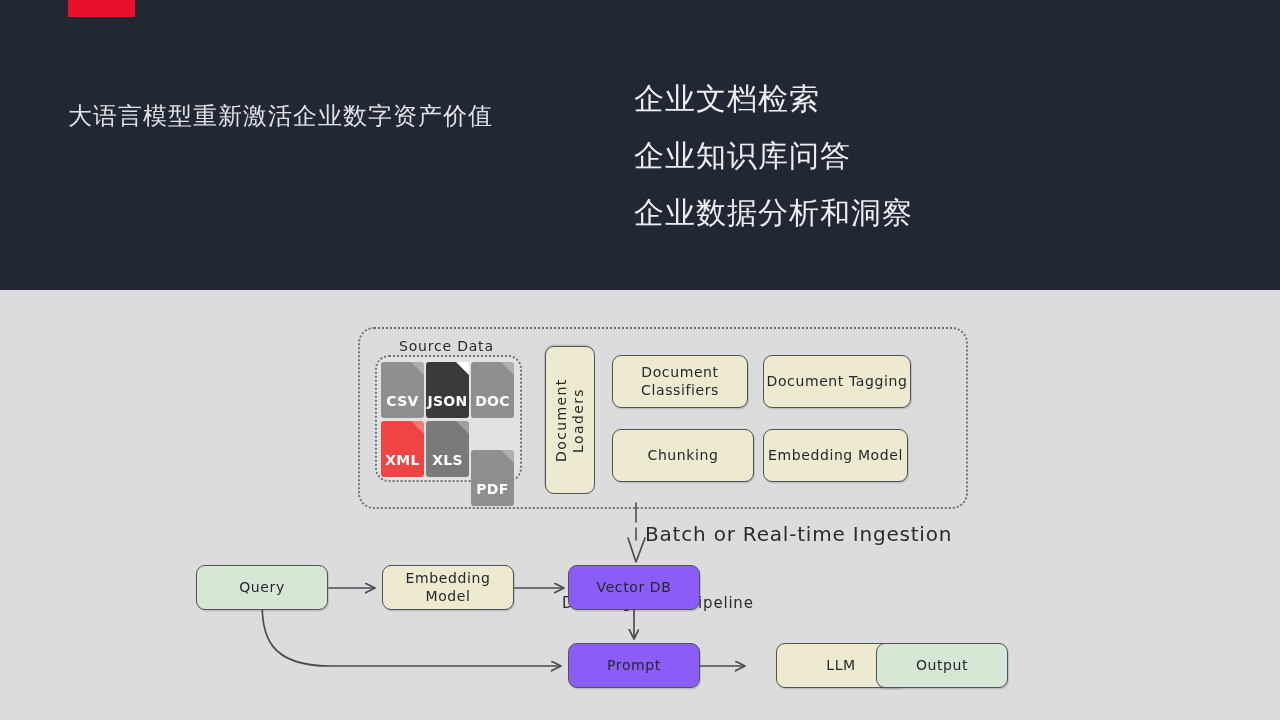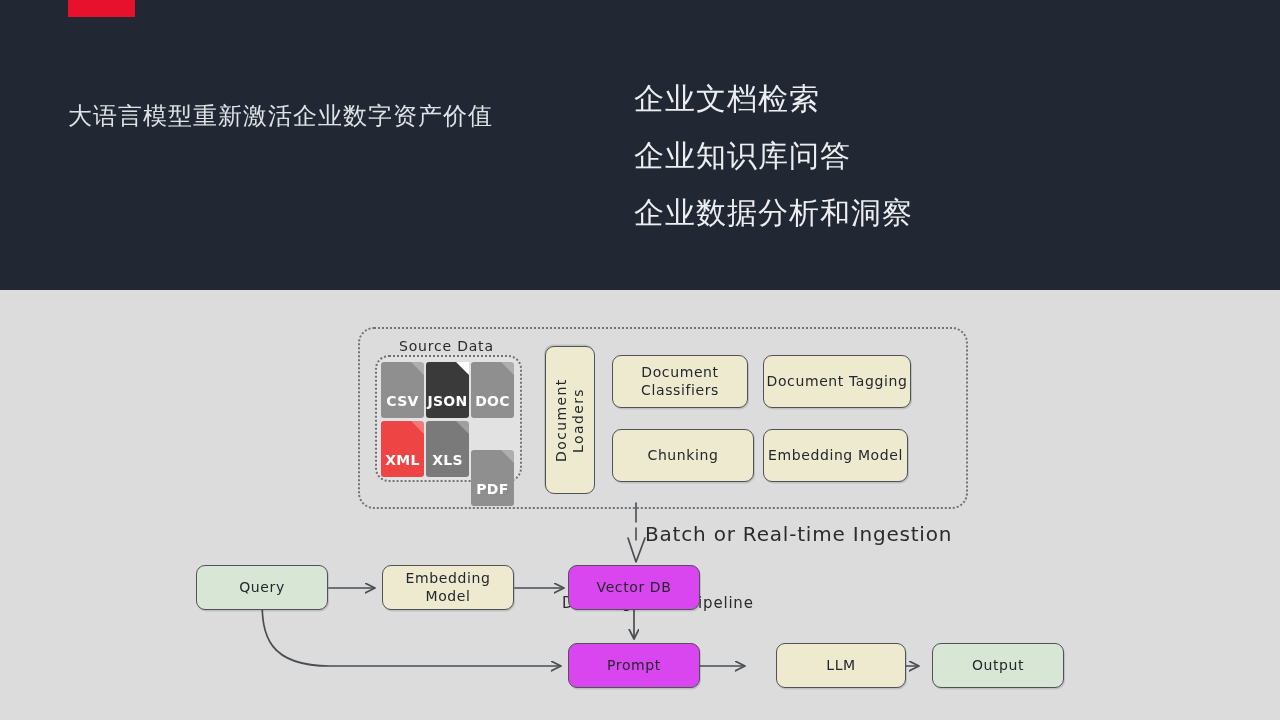--- a/index.html
+++ b/index.html
@@ -86,21 +86,21 @@
     align-items: center;
     justify-content: center;
     text-align: center;
     color: #24282b;
     font-size: 14px;
     line-height: 1.25;
     letter-spacing: 0.6px;
     box-shadow: 1px 1.5px 0 rgba(0,0,0,0.13);
   }
   .node.beige { background: #eeead0; border-color: #4f5357; }
-  .node.blue  { background: #d946ef; border-color: #4f5357; }
+  .node.blue  { background: #8b5cf6; border-color: #4f5357; }
   .node.green { background: #d8e6d6; border-color: #4f5357; }
 
   .node-vert {
     writing-mode: vertical-rl;
     transform: rotate(180deg);
     letter-spacing: 1.4px;
   }
 
   .dash-box {
     position: absolute;
@@ -252,18 +252,18 @@
     </div>
     <div class="node blue" style="left:568px; top:275px; width:132px; height:45px;">
       <span>Vector DB</span>
     </div>
     <div class="node blue" style="left:568px; top:353px; width:132px; height:45px;">
       <span>Prompt</span>
     </div>
     <div class="node beige" style="left:776px; top:353px; width:130px; height:45px;">
       <span>LLM</span>
     </div>
-    <div class="node green" style="left:932px; top:353px; width:132px; height:45px;">
+    <div class="node green" style="left:876px; top:353px; width:132px; height:45px;">
       <span>Output</span>
     </div>
 
   </div>
 </div>
 
 </body></html>

